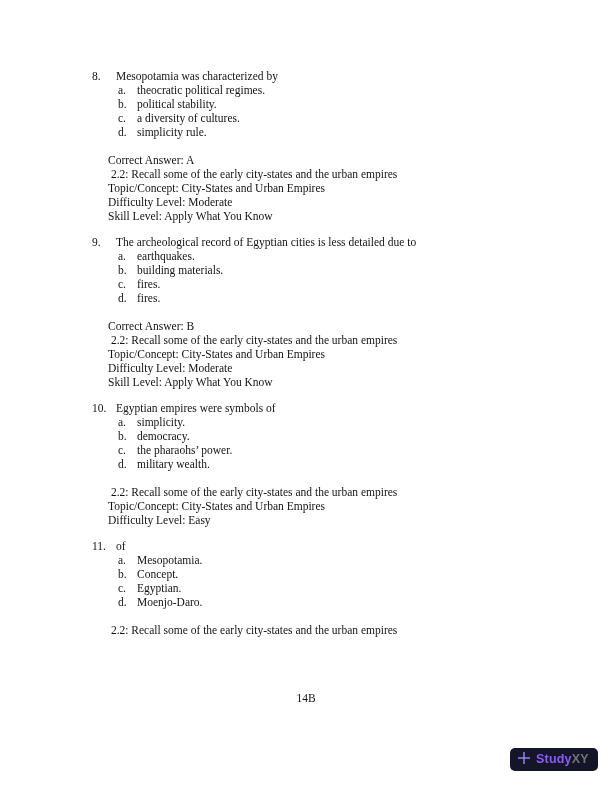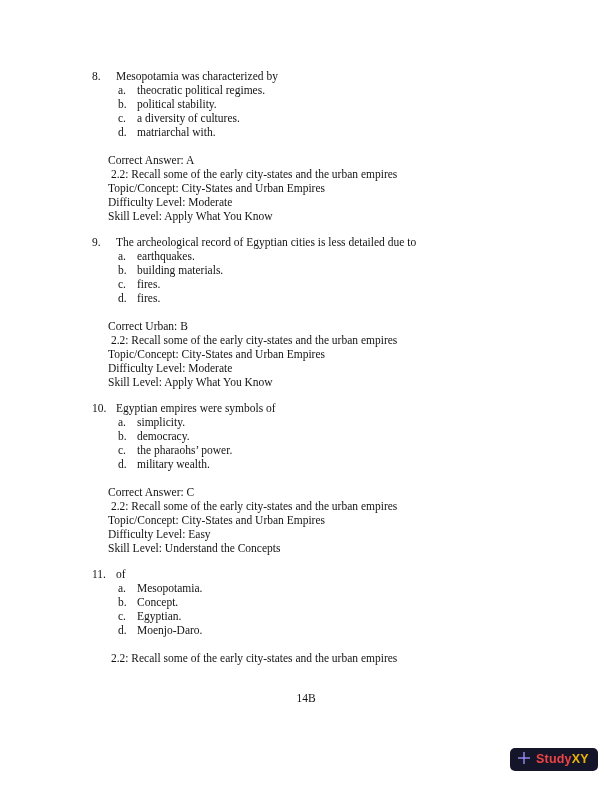--- a/index.html
+++ b/index.html
@@ -59,22 +59,22 @@
   }
   .brand-badge .plus-icon { display: block; }
   .brand-text {
     font-family: "Liberation Sans", "DejaVu Sans", sans-serif;
     font-weight: 700;
     font-size: 12.5px;
     letter-spacing: 0.2px;
     line-height: 1;
     white-space: nowrap;
   }
-  .brand-primary { color: #ef4444; }
-  .brand-accent { color: #eab308; }
+  .brand-primary { color: #8b5cf6; }
+  .brand-accent { color: #737373; }
 </style>
 </head>
 <body>
 
 <div class="page">
   <div class="content">
 
     <div class="question-block">
       <div class="q-line">
         <div class="q-num">8.</div>
@@ -88,21 +88,21 @@
         <div class="option-row">
           <div class="opt-letter">b.</div>
           <div class="opt-text">political stability.</div>
         </div>
         <div class="option-row">
           <div class="opt-letter">c.</div>
           <div class="opt-text">a diversity of cultures.</div>
         </div>
         <div class="option-row">
           <div class="opt-letter">d.</div>
-          <div class="opt-text">matriarchal with.</div>
+          <div class="opt-text">simplicity rule.</div>
         </div>
       </div>
       <div class="blank-line"></div>
       <div class="meta">
         <div class="meta-line">Correct Answer: A</div>
         <div class="meta-line"> 2.2: Recall some of the early city-states and the urban empires</div>
         <div class="meta-line">Topic/Concept: City-States and Urban Empires</div>
         <div class="meta-line">Difficulty Level: Moderate</div>
         <div class="meta-line">Skill Level: Apply What You Know</div>
       </div>
@@ -126,21 +126,21 @@
           <div class="opt-letter">c.</div>
           <div class="opt-text">fires.</div>
         </div>
         <div class="option-row">
           <div class="opt-letter">d.</div>
           <div class="opt-text">fires.</div>
         </div>
       </div>
       <div class="blank-line"></div>
       <div class="meta">
-        <div class="meta-line">Correct Urban: B</div>
+        <div class="meta-line">Correct Answer: B</div>
         <div class="meta-line"> 2.2: Recall some of the early city-states and the urban empires</div>
         <div class="meta-line">Topic/Concept: City-States and Urban Empires</div>
         <div class="meta-line">Difficulty Level: Moderate</div>
         <div class="meta-line">Skill Level: Apply What You Know</div>
       </div>
     </div>
 
     <div class="question-block">
       <div class="q-line">
         <div class="q-num">10.</div>
@@ -159,25 +159,23 @@
           <div class="opt-letter">c.</div>
           <div class="opt-text">the pharaohs’ power.</div>
         </div>
         <div class="option-row">
           <div class="opt-letter">d.</div>
           <div class="opt-text">military wealth.</div>
         </div>
       </div>
       <div class="blank-line"></div>
       <div class="meta">
-        <div class="meta-line">Correct Answer: C</div>
         <div class="meta-line"> 2.2: Recall some of the early city-states and the urban empires</div>
         <div class="meta-line">Topic/Concept: City-States and Urban Empires</div>
         <div class="meta-line">Difficulty Level: Easy</div>
-        <div class="meta-line">Skill Level: Understand the Concepts</div>
       </div>
     </div>
 
     <div class="question-block">
       <div class="q-line">
         <div class="q-num">11.</div>
         <div class="q-text">
           <div>of</div>
         </div>
       </div>

